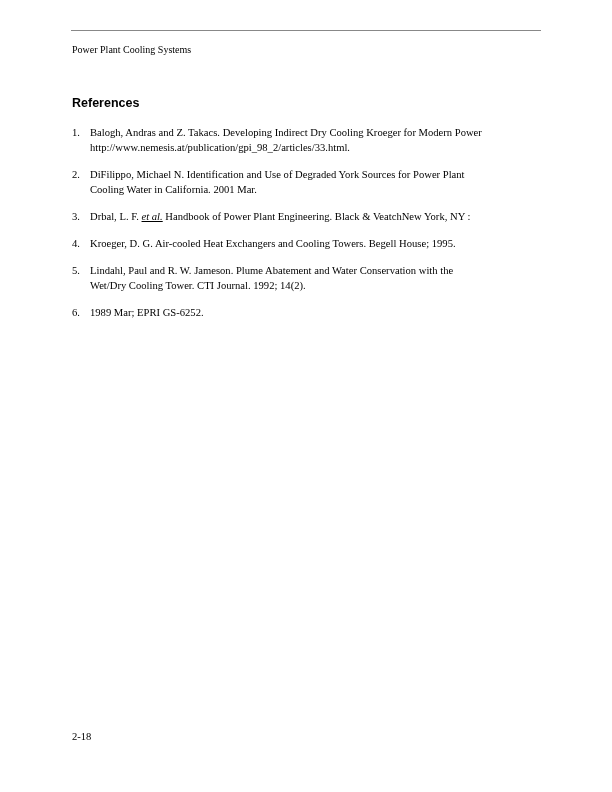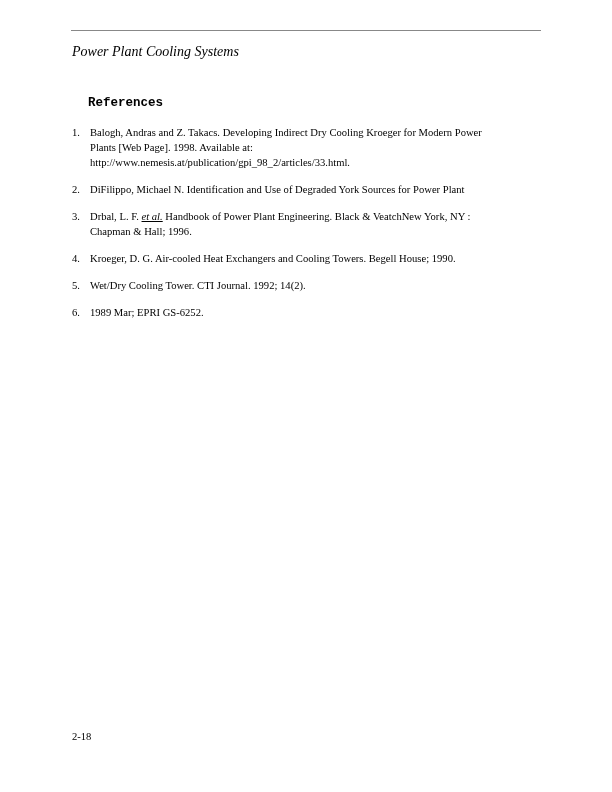--- a/index.html
+++ b/index.html
@@ -1,54 +1,54 @@
 <!DOCTYPE html>
 <html><head>
   <meta charset="utf-8">
   <style>
     html, body { margin:0; padding:0; background:#ffffff; }
     body { width:612px; height:792px; position:relative; overflow:hidden; font-family:"Liberation Serif", serif; color:#000; }
     .rule { position:absolute; left:71px; top:30px; width:470px; height:1px; background:#888; }
-    .running-head { position:absolute; left:72px; top:44px; font-size:14px; font-style:italic; }
-    .section-title { position:absolute; left:88px; top:96px; font-family:Liberation Mono, monospace; font-weight:bold; font-size:12.5px; }
+    .running-head { position:absolute; left:72px; top:44px; font-size:10px; }
+    .section-title { position:absolute; left:72px; top:96px; font-family:Liberation Sans, sans-serif; font-weight:bold; font-size:12.5px; }
     .refs { position:absolute; left:72px; top:125px; width:470px; margin:0; padding:0; list-style:none; font-size:10.6px; line-height:15px; }
     .ref { position:relative; padding-left:18px; margin-bottom:12px; }
     .ref .num { position:absolute; left:0; top:0; }
     .page-num { position:absolute; left:72px; top:731px; font-size:10.6px;text-align:center; }
     em { font-style:italic;text-decoration:underline; }
   </style>
 </head>
 <body>
 
 <div class="rule"></div>
 <div class="running-head">Power Plant Cooling Systems</div>
 <div class="section-title">References</div>
 
 <ol class="refs">
   <li class="ref">
     <span class="num">1.</span>
     <div>Balogh, Andras and Z. Takacs. Developing Indirect Dry Cooling Kroeger for Modern Power</div>
-    <div>Plants [Web Page]. 1998. Available at:</div>
     <div>http://www.nemesis.at/publication/gpi_98_2/articles/33.html.</div>
   </li>
   <li class="ref">
     <span class="num">2.</span>
     <div>DiFilippo, Michael N. Identification and Use of Degraded York Sources for Power Plant</div>
+    <div>Cooling Water in California. 2001 Mar.</div>
   </li>
   <li class="ref">
     <span class="num">3.</span>
     <div><span>Drbal, L. F. </span><em>et al.</em><span> Handbook of Power Plant Engineering. Black &amp; VeatchNew York, NY :</span></div>
-    <div>Chapman &amp; Hall; 1996.</div>
   </li>
   <li class="ref">
     <span class="num">4.</span>
-    <div>Kroeger, D. G. Air-cooled Heat Exchangers and Cooling Towers. Begell House; 1990.</div>
+    <div>Kroeger, D. G. Air-cooled Heat Exchangers and Cooling Towers. Begell House; 1995.</div>
   </li>
   <li class="ref">
     <span class="num">5.</span>
+    <div>Lindahl, Paul and R. W. Jameson. Plume Abatement and Water Conservation with the</div>
     <div>Wet/Dry Cooling Tower. CTI Journal. 1992; 14(2).</div>
   </li>
   <li class="ref">
     <span class="num">6.</span>
     <div>1989 Mar; EPRI GS-6252.</div>
   </li>
 </ol>
 
 <div class="page-num">2-18</div>
 

